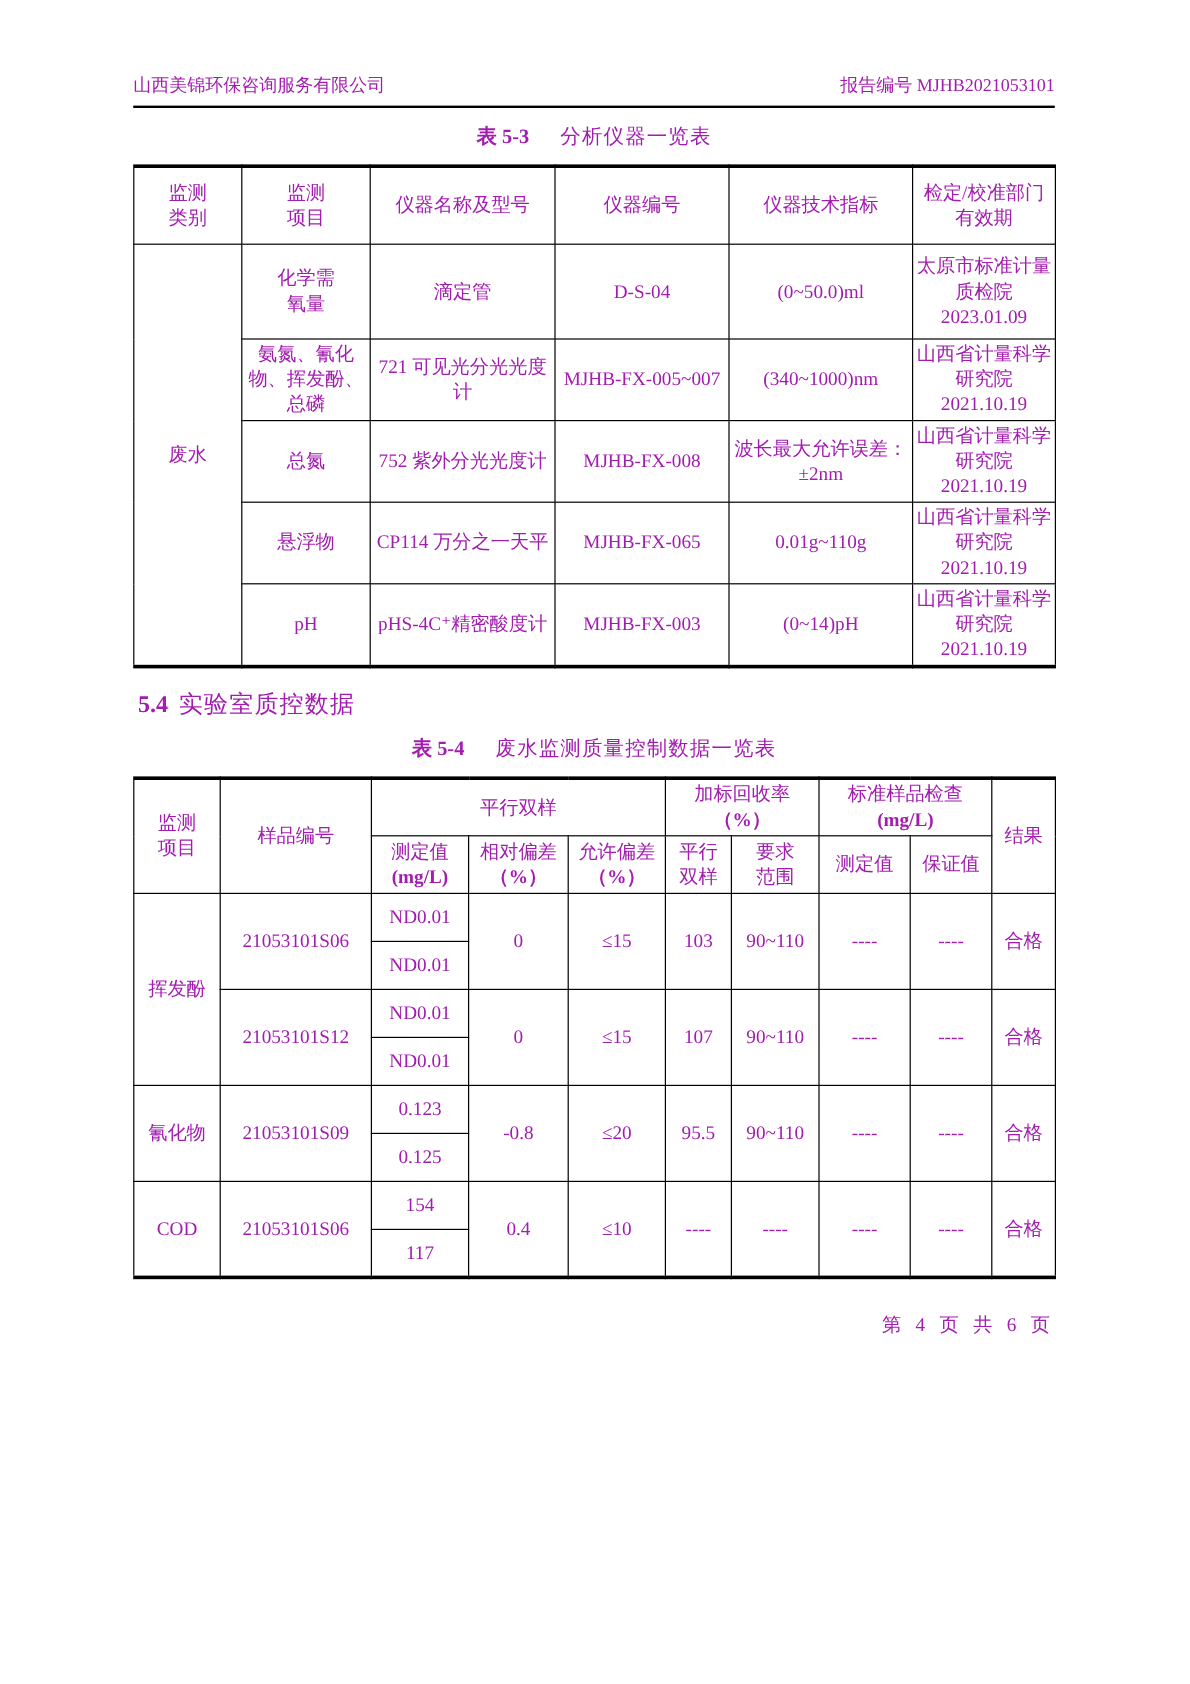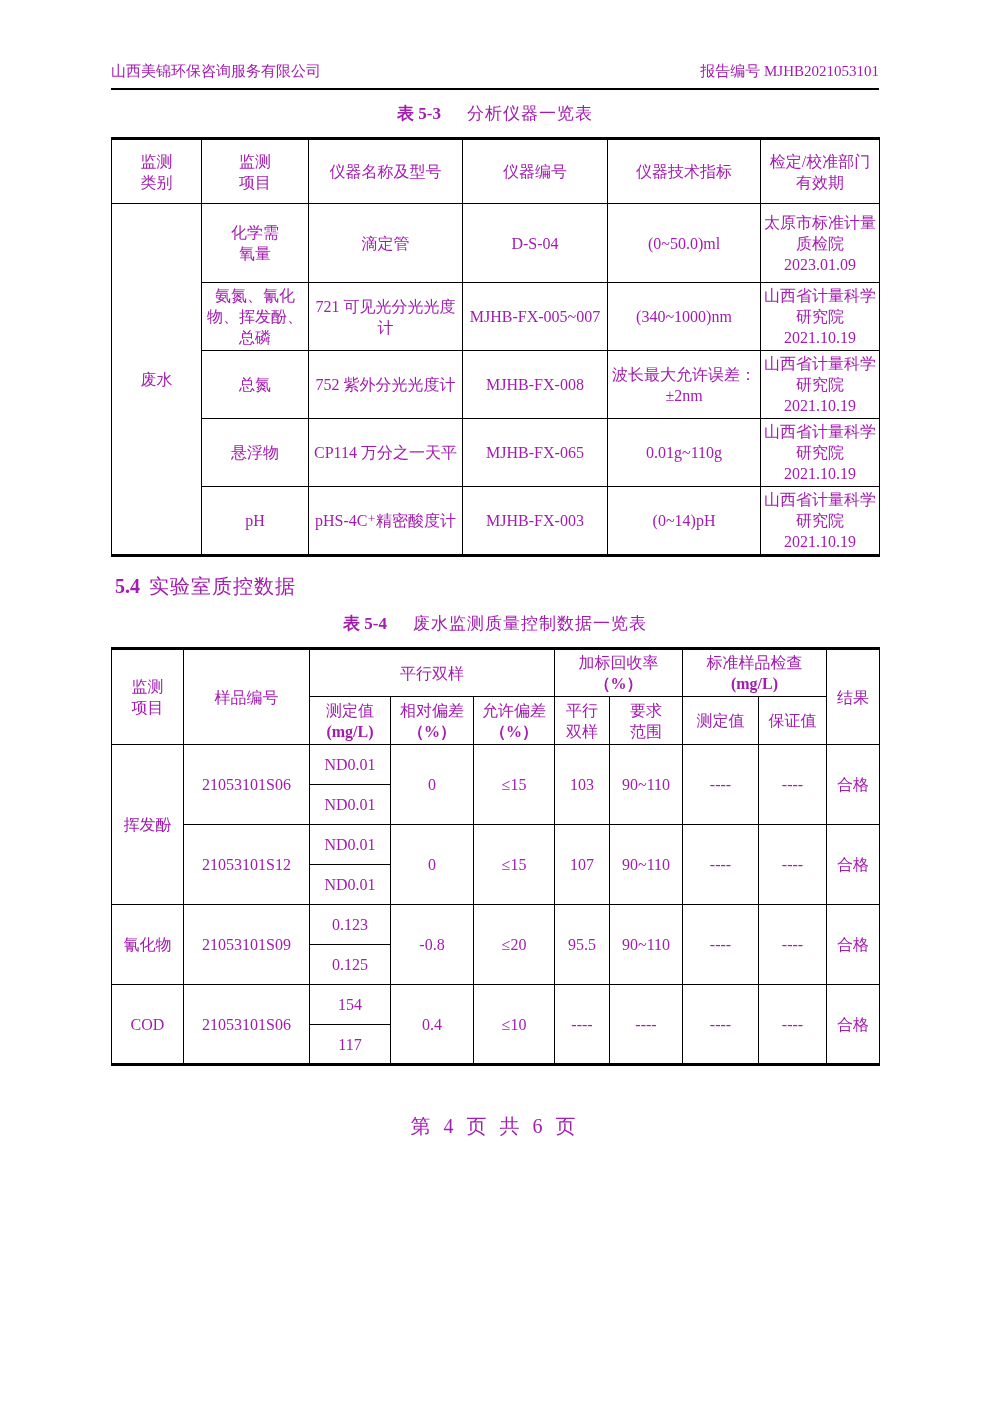--- a/index.html
+++ b/index.html
@@ -19,21 +19,21 @@
   table { border-collapse:collapse; table-layout:fixed; width:768px; margin-top:12px;
     border-top:3px solid #000; border-bottom:3px solid #000; }
   th,td { border:1px solid #000; font-weight:normal; font-size:16px; line-height:21px;
     text-align:center; vertical-align:middle; padding:2px 3px; box-sizing:border-box; }
   .w2 { display:block; width:36px; margin:0 auto; }
   .w3 { display:block; width:54px; margin:16px auto; }
   .blk { display:block; }
   .unit { font-weight:bold; }
   .r65 { height:65px; } .r60 { height:60px; } .r64 { height:64px; }
   .r42 { height:42px; } .r48 { height:48px; } .r40 { height:40px; }
-  .page-footer { margin-top:47px; text-align:center; font-size:20px; letter-spacing:4px; }
+  .page-footer { margin-top:28px; text-align:right; font-size:16px; letter-spacing:4px; }
   .t54 th, .t54 td { padding:2px 2px; }
 </style>
 </head>
 <body>
 
 <div class="page">
 
   <div class="doc-header">
     <span>山西美锦环保咨询服务有限公司</span>
     <span>报告编号 MJHB2021053101</span>

